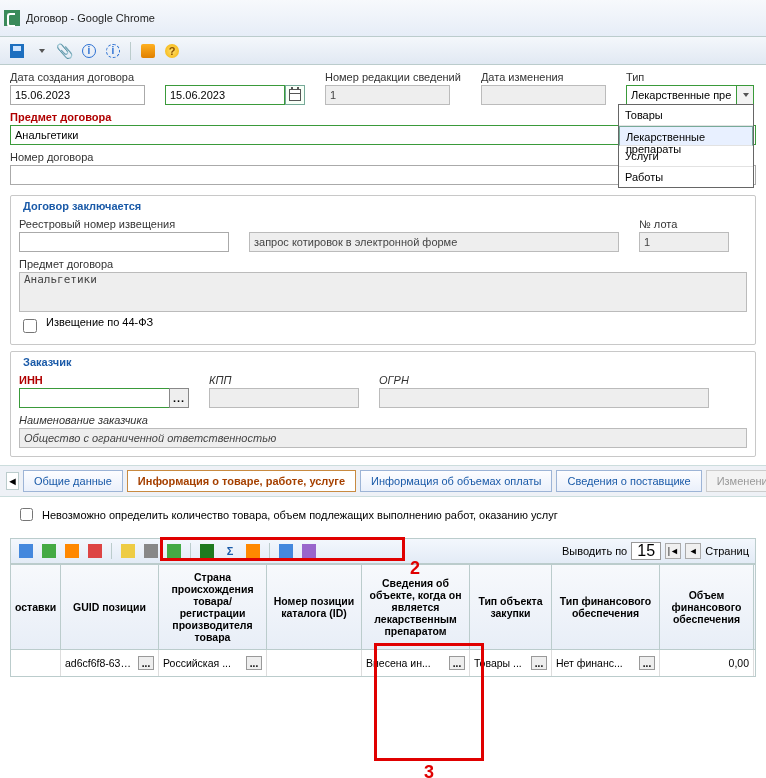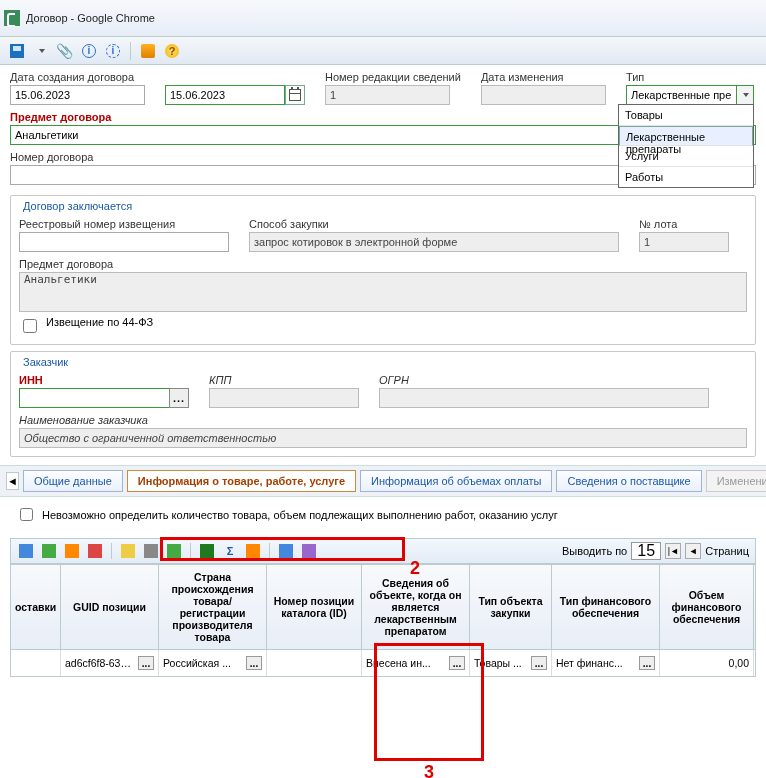--- a/index.html
+++ b/index.html
@@ -53,21 +53,21 @@
   .sel-btn{width:18px;height:20px;border:1px solid #3a9a3a;background:#f3f3f3;display:flex;align-items:center;justify-content:center;cursor:pointer;}
   .dropdown{
     position:absolute; top:19px; right:0; width:136px; background:#fff;
     border:1px solid #666; z-index:5;
   }
   .dropdown .opt{ padding:4px 6px; border-bottom:1px solid #e2e2e2; cursor:pointer; }
   .dropdown .opt:last-child{border-bottom:none;}
   .dropdown .opt.sel{ background:#e8f0ff; }
   .marker{ position:absolute; color:#e00000; font-weight:bold; font-size:18px; z-index:9;pointer-events:none;}
   .fieldset{ border:1px solid #c8c8c8; border-radius:2px; margin:6px 10px 0 10px; padding:4px 8px 8px 8px;}
-  .fs-title{ color:#1a5aa8; font-weight:normal; margin:-12px 0 6px 0; background:#fff; display:inline-block; padding:0 4px;}
+  .fs-title{ color:#1a5aa8; font-weight:bold; margin:-12px 0 6px 0; background:#fff; display:inline-block; padding:0 4px;}
   .chk{display:flex;gap:6px;margin-top:4px;}
   .chk input{width:14px;height:14px;}
   .inn-wrap{display:flex;}
   .inn-wrap .inp{width:150px;border:1px solid #3a9a3a;border-right:none;}
   .dots-btn{width:20px;height:20px;border:1px solid #888;background:#eee;display:flex;align-items:center;justify-content:center;cursor:pointer;font-weight:bold;letter-spacing:1px;}
   .tabs-bar{ display:flex; align-items:center; gap:4px; padding:4px 6px; background:#eef1f6; border-top:1px solid #cdd; border-bottom:1px solid #cdd; margin-top:8px;}
   .nav-tab-btn{width:18px;height:18px;border:1px solid #bcc;background:#fff;display:flex;align-items:center;justify-content:center;cursor:pointer;}
   .tab{ padding:4px 10px; border:1px solid #9db4d6; background:linear-gradient(#fdfdff,#eaf0fb); color:#1a5aa8; cursor:pointer; white-space:nowrap;}
   .tab.active{ background:#fff; color:#a54000; font-weight:bold; border-bottom:1px solid #fff; position:relative; border-color:#c88a40;}
   .tab.disabled{ color:#999; border-color:#ccc; background:#f3f3f3;}
@@ -186,21 +186,20 @@
 </div>
 
 <div class="fieldset">
   <div class="fs-title">Договор заключается</div>
   <div class="row">
     <div class="field">
       <span class="lbl">Реестровый номер извещения</span>
       <input class="inp plain" style="width: 210px;" value="">
     </div>
     <div class="field">
-      <span class="lbl">Способ закупки</span>
       <input class="inp ro" style="width: 370px;" readonly="" value="запрос котировок в электронной форме">
     </div>
     <div class="field">
       <span class="lbl">№ лота</span>
       <input class="inp ro" style="width: 90px;" readonly="" value="1">
     </div>
   </div>
   <div class="field wfull">
     <span class="lbl">Предмет договора</span>
     <textarea class="inp ro" style="width: 100%; height: 40px; resize: none;" readonly="">Анальгетики</textarea>

